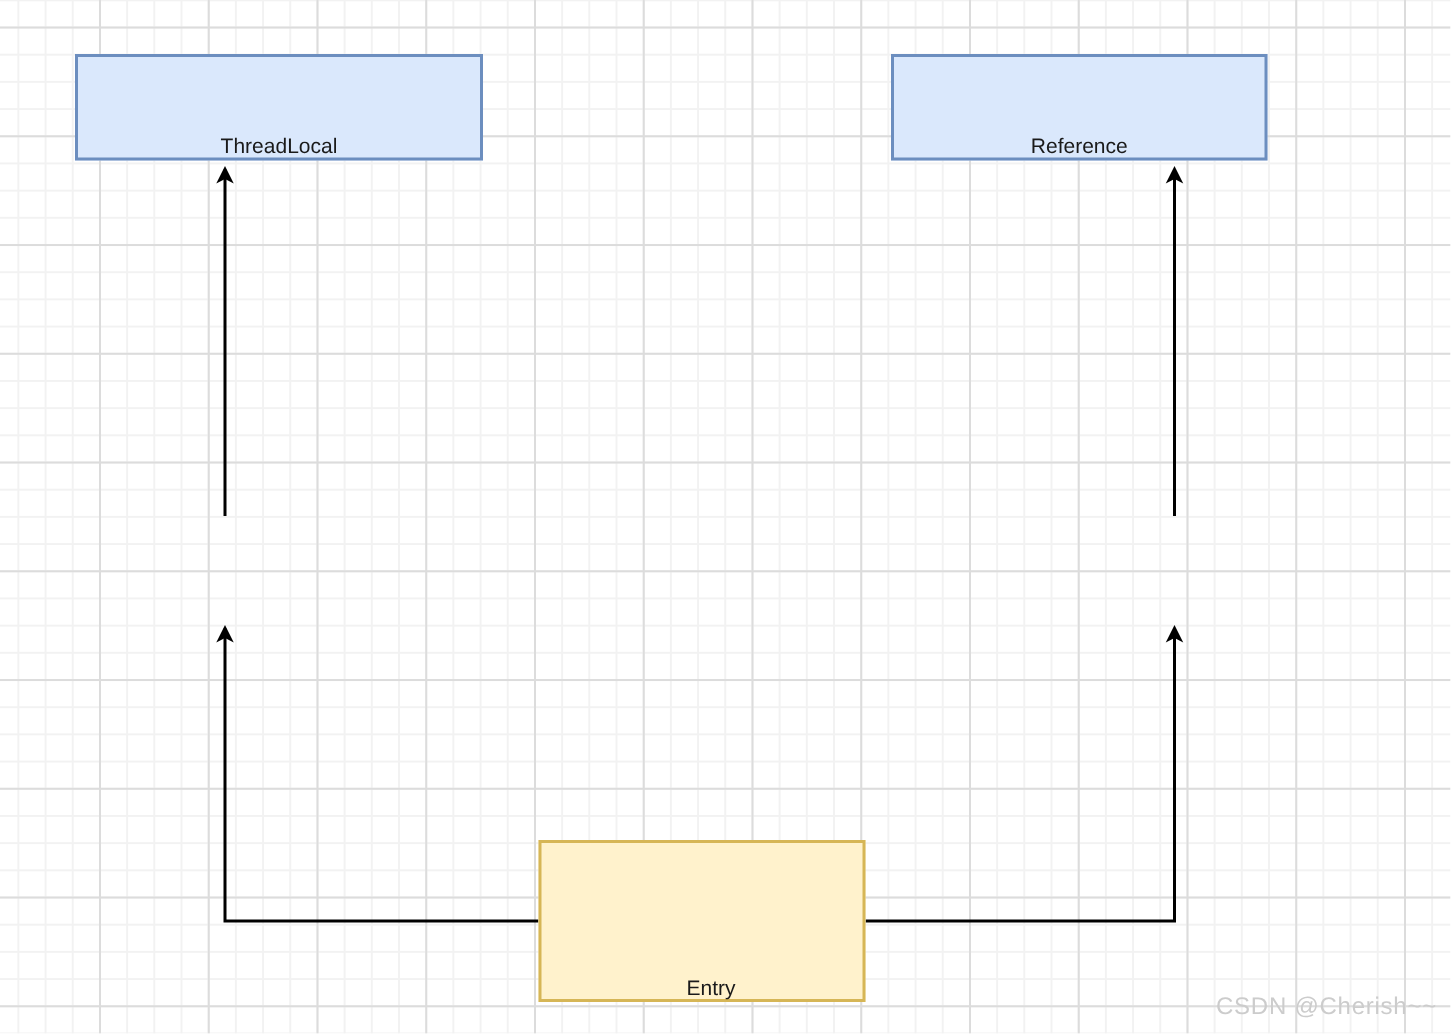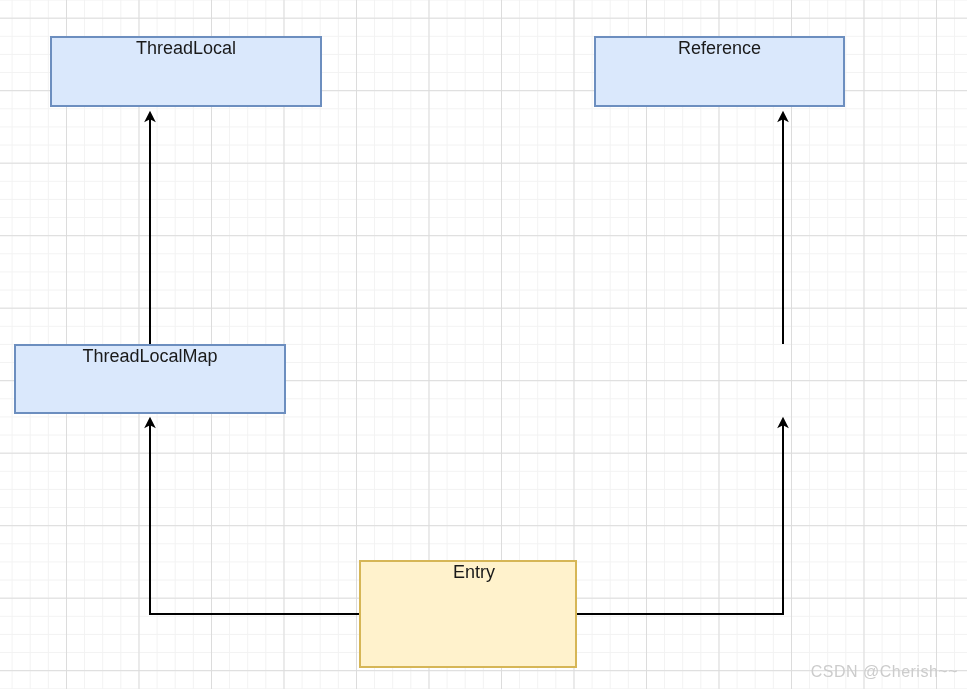--- a/index.html
+++ b/index.html
@@ -32,23 +32,23 @@
   }
   .edge {
     stroke: #000000;
     stroke-width: 2;
     fill: none;
   }
   .node {
     position: absolute;
     box-sizing: border-box;
     display: flex;
-    align-items: flex-start;
+    align-items: flex-end;
     justify-content: center;
-    font-size: 18px;
+    font-size: 14px;
     color: #1a1a1a;
     border: 2px solid;
     white-space: nowrap;
   }
   .node.blue {
     background: #dae8fc;
     border-color: #6c8ebf;
   }
   .node.yellow {
     background: #fff2cc;
@@ -92,23 +92,20 @@
   </svg>
 
   <div class="node blue node-threadlocal">
     <span>ThreadLocal</span>
   </div>
 
   <div class="node blue node-reference">
     <span>Reference</span>
   </div>
 
-  <div class="node blue node-threadlocalmap">
-    <span>ThreadLocalMap</span>
-  </div>
 
 
   <div class="node yellow node-entry">
     <span>Entry</span>
   </div>
 
   <div class="watermark">CSDN @Cherish~~</div>
 
 </div>
 

